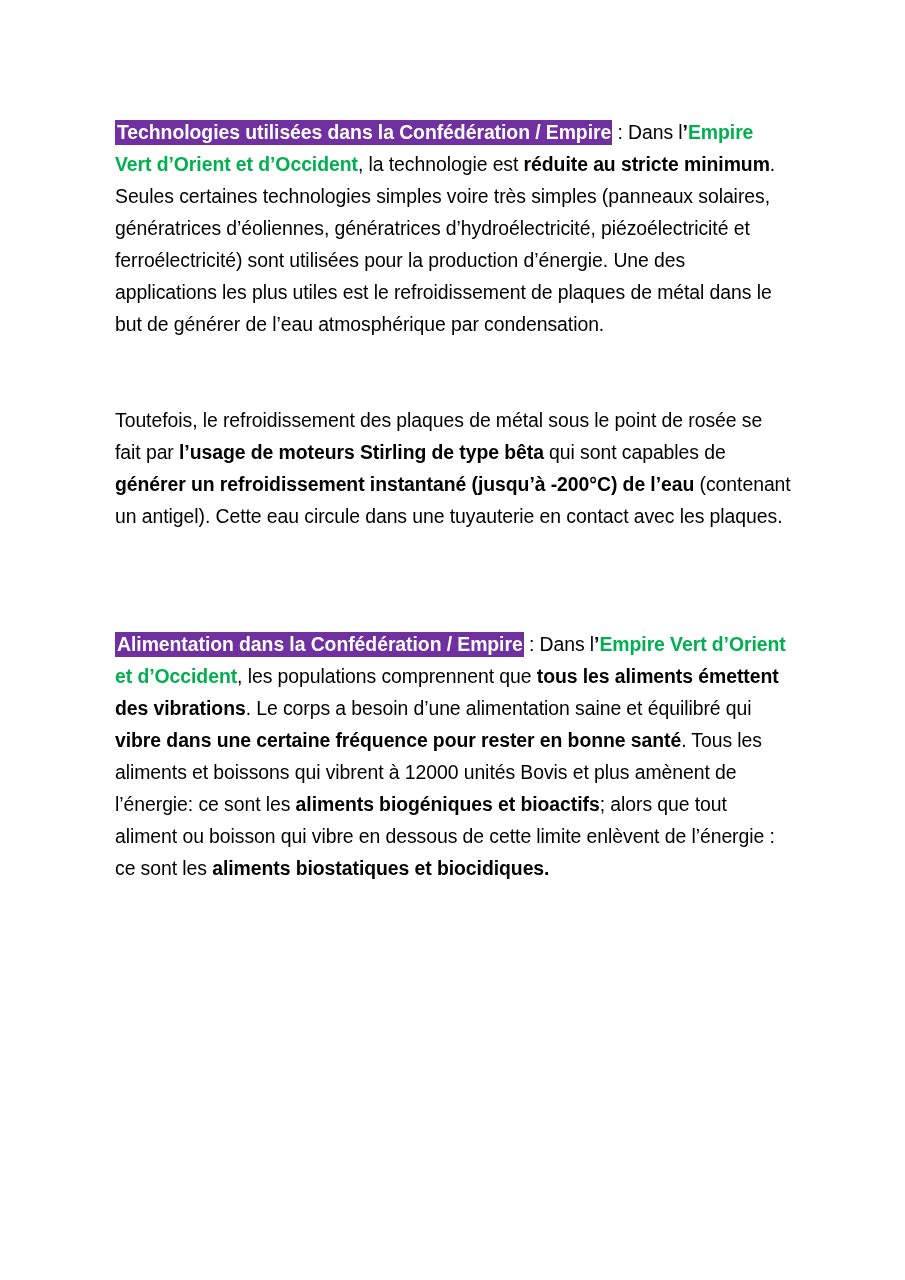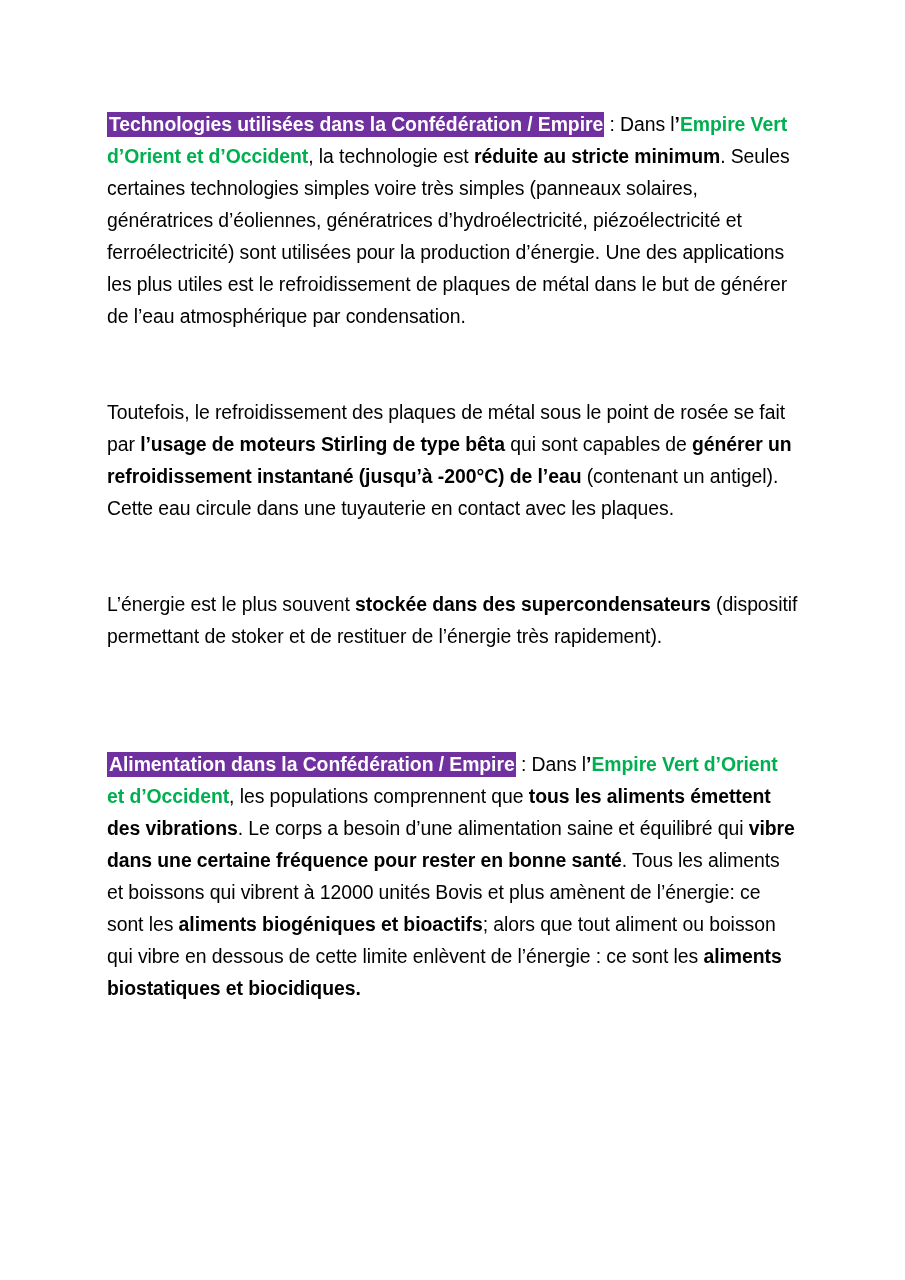--- a/index.html
+++ b/index.html
@@ -27,21 +27,21 @@
   }
 
   #doc-body {
     position: absolute;
     left: 107px;
     top: 108px;
     width: 692px;
   }
 
   p.para {
-    margin: 0;
+    margin: 8px;
     padding: 0;
     font-size: 19.4px;
     line-height: 32px;
     color: #000000;
     font-stretch: condensed;
     transform-origin: left top;
     letter-spacing: -0.05px;
     word-spacing: -0.1px;
     text-align: left;
   }
@@ -72,18 +72,17 @@
 </head>
 <body>
 
 <div id="page" style="background: rgb(255, 255, 255);">
   <div id="doc-body">
 
     <p class="para" style="color: rgb(0, 0, 0);"><span class="hl" style="background-color: rgb(112, 48, 160); color: rgb(255, 255, 255);">Technologies utilisées dans la Confédération / Empire</span><span> : Dans l</span><span class="b">’</span><span class="green" style="color: rgb(0, 176, 80);">Empire Vert d’Orient et d’Occident</span><span>, la technologie est </span><span class="b">réduite au stricte minimum</span><span>. Seules certaines technologies simples voire très simples (panneaux solaires, génératrices d’éoliennes, génératrices d’hydroélectricité, piézoélectricité et ferroélectricité) sont utilisées pour la production d’énergie. Une des applications les plus utiles est le refroidissement de plaques de métal dans le but de générer de l’eau atmosphérique par condensation.</span></p>
 
     <p class="para gap-medium" style="color: rgb(0, 0, 0);"><span>Toutefois, le refroidissement des plaques de métal sous le point de rosée se fait par </span><span class="b">l’usage de moteurs Stirling de type bêta</span><span> qui sont capables de </span><span class="b">générer un refroidissement instantané (jusqu’à -200°C) de l’eau</span><span> (contenant un antigel). Cette eau circule dans une tuyauterie en contact avec les plaques.</span></p>
 
-    <p class="para gap-medium" style="color: rgb(0, 0, 0);"><span>L’énergie est le plus souvent </span><span class="b">stockée dans des supercondensateurs</span><span> (dispositif permettant de stoker et de restituer de l’énergie très rapidement).</span></p>
 
     <p class="para gap-large" style="color: rgb(0, 0, 0);"><span class="hl" style="background-color: rgb(112, 48, 160); color: rgb(255, 255, 255);">Alimentation dans la Confédération / Empire</span><span> : Dans l</span><span class="b">’</span><span class="green" style="color: rgb(0, 176, 80);">Empire Vert d’Orient et d’Occident</span><span>, les populations comprennent que </span><span class="b">tous les aliments émettent des vibrations</span><span>. Le corps a besoin d’une alimentation saine et équilibré qui </span><span class="b">vibre dans une certaine fréquence pour rester en bonne santé</span><span>. Tous les aliments et boissons qui vibrent à 12000 unités Bovis et plus amènent de l’énergie: ce sont les </span><span class="b">aliments biogéniques et bioactifs</span><span>; alors que tout aliment ou boisson qui vibre en dessous de cette limite enlèvent de l’énergie : ce sont les </span><span class="b">aliments biostatiques et biocidiques.</span></p>
 
   </div>
 </div>
 
 </body></html>

